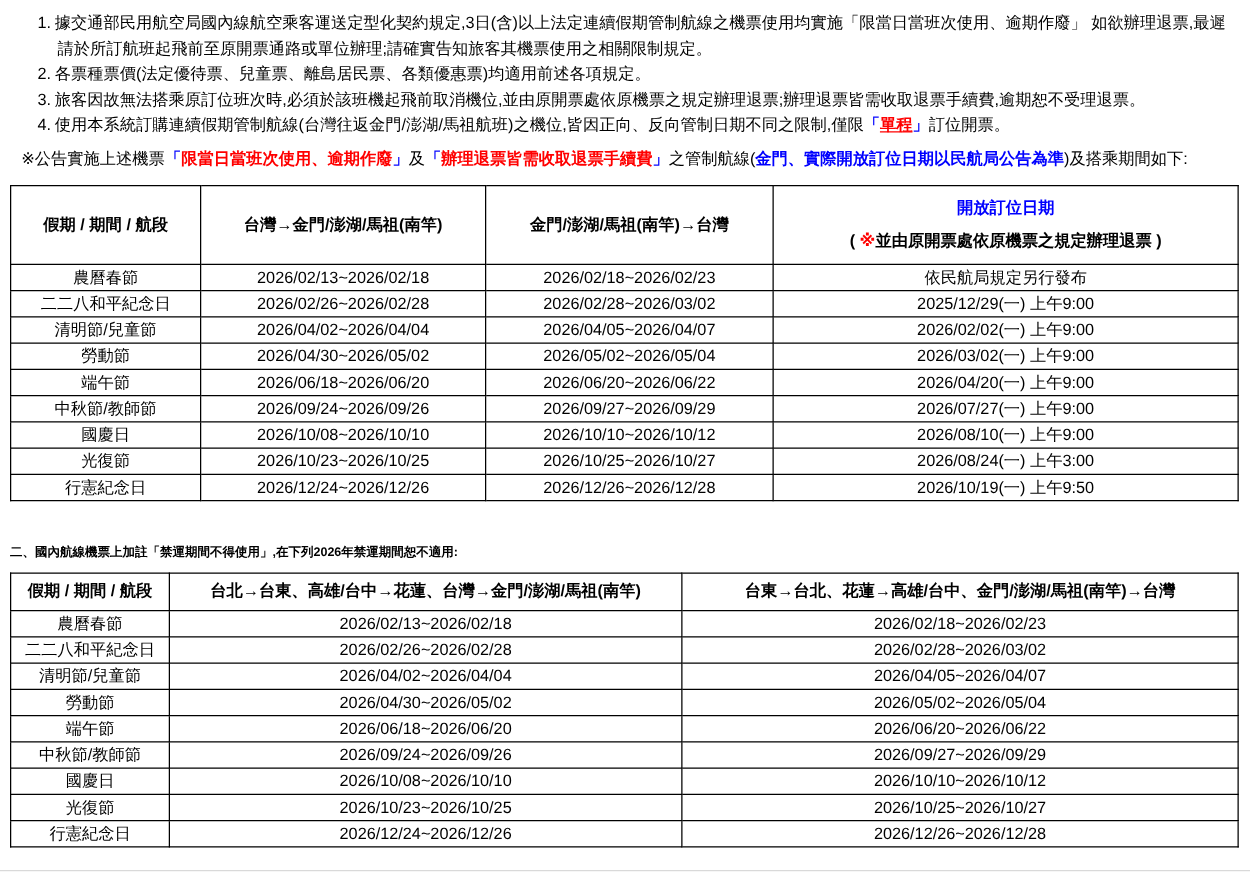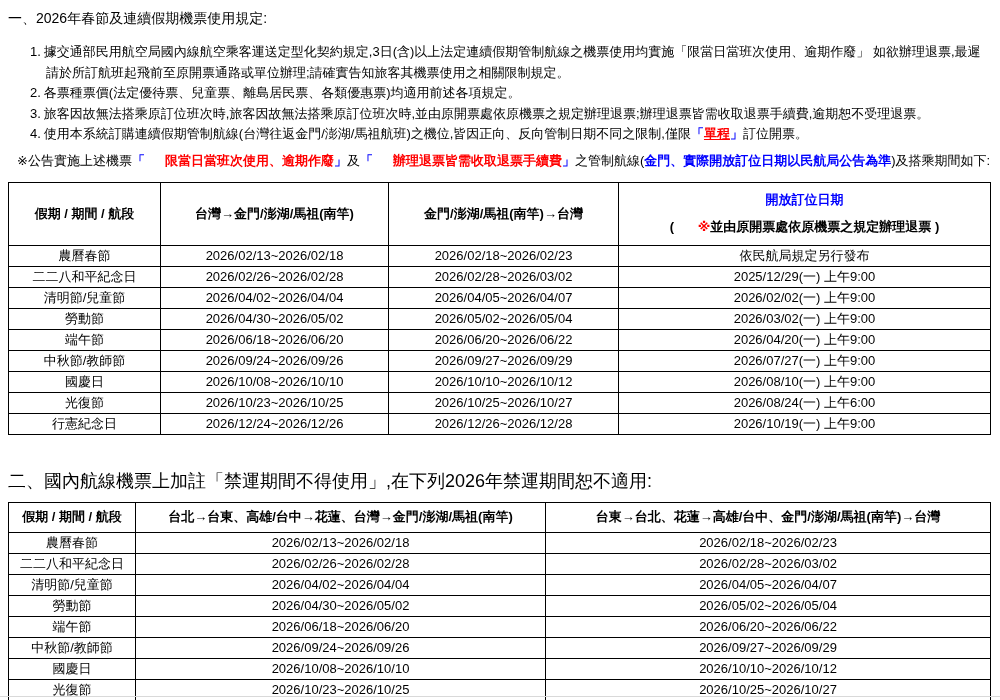--- a/index.html
+++ b/index.html
@@ -9,30 +9,30 @@
     color: #000;
     font-size: 13px;
     width: 1000px;
     height: 700px;
     position: relative;
     overflow: hidden;
   }
   .page { padding: 8px 8px 0 8px; }
 
   .h-top { font-size: 14px; margin: 2px 0 14px 0; font-weight: normal; }
-  .h-mid { font-size: 18px; margin: 34px 0 9px 0; font-weight: normal; }
+  .h-mid { font-size: 10px; margin: 34px 0 9px 0; font-weight: bold; }
 
   .rules { margin-left: 22px; }
   .rule { padding-left: 16px; text-indent: -16px; line-height: 20.5px; }
   .num { margin-right: 3px; }
 
   .notice { margin: 6px 0 0 9px; line-height: 20px; }
 
   .blue  { color: #0000ff; font-weight: bold; }
-  .red   { color: #ff0000; font-weight: bold; margin-left: 20px; }
+  .red   { color: #ff0000; font-weight: bold; }
   .red-u { color: #ff0000; font-weight: bold; text-decoration: underline; margin-top: 32px; }
 
   table { border-collapse: collapse; table-layout: fixed; width: 982px; }
   th, td { border: 1px solid #000; text-align: center; padding: 0; font-size: 13px; overflow: hidden; white-space: nowrap; }
   th { font-weight: bold; }
   td { height: 20px; line-height: 20px; }
 
   #t1 { margin-top: 11px; }
   #t1 th { height: 63px; vertical-align: middle; }
   .open-title { margin-bottom: 9px; }
@@ -46,26 +46,25 @@
     border-top: 1px solid #d9d9d9;
     height: 0;
     z-index: 1;
   }
 </style>
 </head>
 <body>
 
 <div class="page">
 
-  <div class="h-top">一、2026年春節及連續假期機票使用規定:</div>
 
   <div class="rules">
     <div class="rule"><span class="num">1.</span><span>據交通部民用航空局國內線航空乘客運送定型化契約規定,3日(含)以上法定連續假期管制航線之機票使用均實施「限當日當班次使用、逾期作廢」 如欲辦理退票,最遲請於所訂航班起飛前至原開票通路或單位辦理;請確實告知旅客其機票使用之相關限制規定。</span></div>
     <div class="rule"><span class="num">2.</span><span>各票種票價(法定優待票、兒童票、離島居民票、各類優惠票)均適用前述各項規定。</span></div>
-    <div class="rule"><span class="num">3.</span><span>旅客因故無法搭乘原訂位班次時,旅客因故無法搭乘原訂位班次時,並由原開票處依原機票之規定辦理退票;辦理退票皆需收取退票手續費,逾期恕不受理退票。</span></div>
+    <div class="rule"><span class="num">3.</span><span>旅客因故無法搭乘原訂位班次時,必須於該班機起飛前取消機位,並由原開票處依原機票之規定辦理退票;辦理退票皆需收取退票手續費,逾期恕不受理退票。</span></div>
     <div class="rule">
       <span class="num">4.</span><span>使用本系統訂購連續假期管制航線(台灣往返金門/澎湖/馬祖航班)之機位,皆因正向、反向管制日期不同之限制,僅限</span><span class="blue">「</span><span class="red-u">單程</span><span class="blue">」</span><span>訂位開票。</span>
     </div>
   </div>
 
   <div class="notice">
     <span>※公告實施上述機票</span><span class="blue">「</span><span class="red">限當日當班次使用、逾期作廢</span><span class="blue">」</span><span>及</span><span class="blue">「</span><span class="red">辦理退票皆需收取退票手續費</span><span class="blue">」</span><span>之管制航線(</span><span class="blue">金門、實際開放訂位日期以民航局公告為準</span><span>)及搭乘期間如下:</span>
   </div>
 
   <table id="t1">
@@ -127,27 +126,27 @@
         <tr>
         <td>國慶日</td>
         <td>2026/10/08~2026/10/10</td>
         <td>2026/10/10~2026/10/12</td>
         <td>2026/08/10(一) 上午9:00</td>
       </tr>
         <tr>
         <td>光復節</td>
         <td>2026/10/23~2026/10/25</td>
         <td>2026/10/25~2026/10/27</td>
-        <td>2026/08/24(一) 上午6:00</td>
+        <td>2026/08/24(一) 上午3:00</td>
       </tr>
         <tr>
         <td>行憲紀念日</td>
         <td>2026/12/24~2026/12/26</td>
         <td>2026/12/26~2026/12/28</td>
-        <td>2026/10/19(一) 上午9:00</td>
+        <td>2026/10/19(一) 上午9:50</td>
       </tr>
       </tbody>
   </table>
 
   <div class="h-mid">二、國內航線機票上加註「禁運期間不得使用」,在下列2026年禁運期間恕不適用:</div>
 
   <table id="t2">
     <colgroup>
         <col style="width:127px">
         <col style="width:410px">

